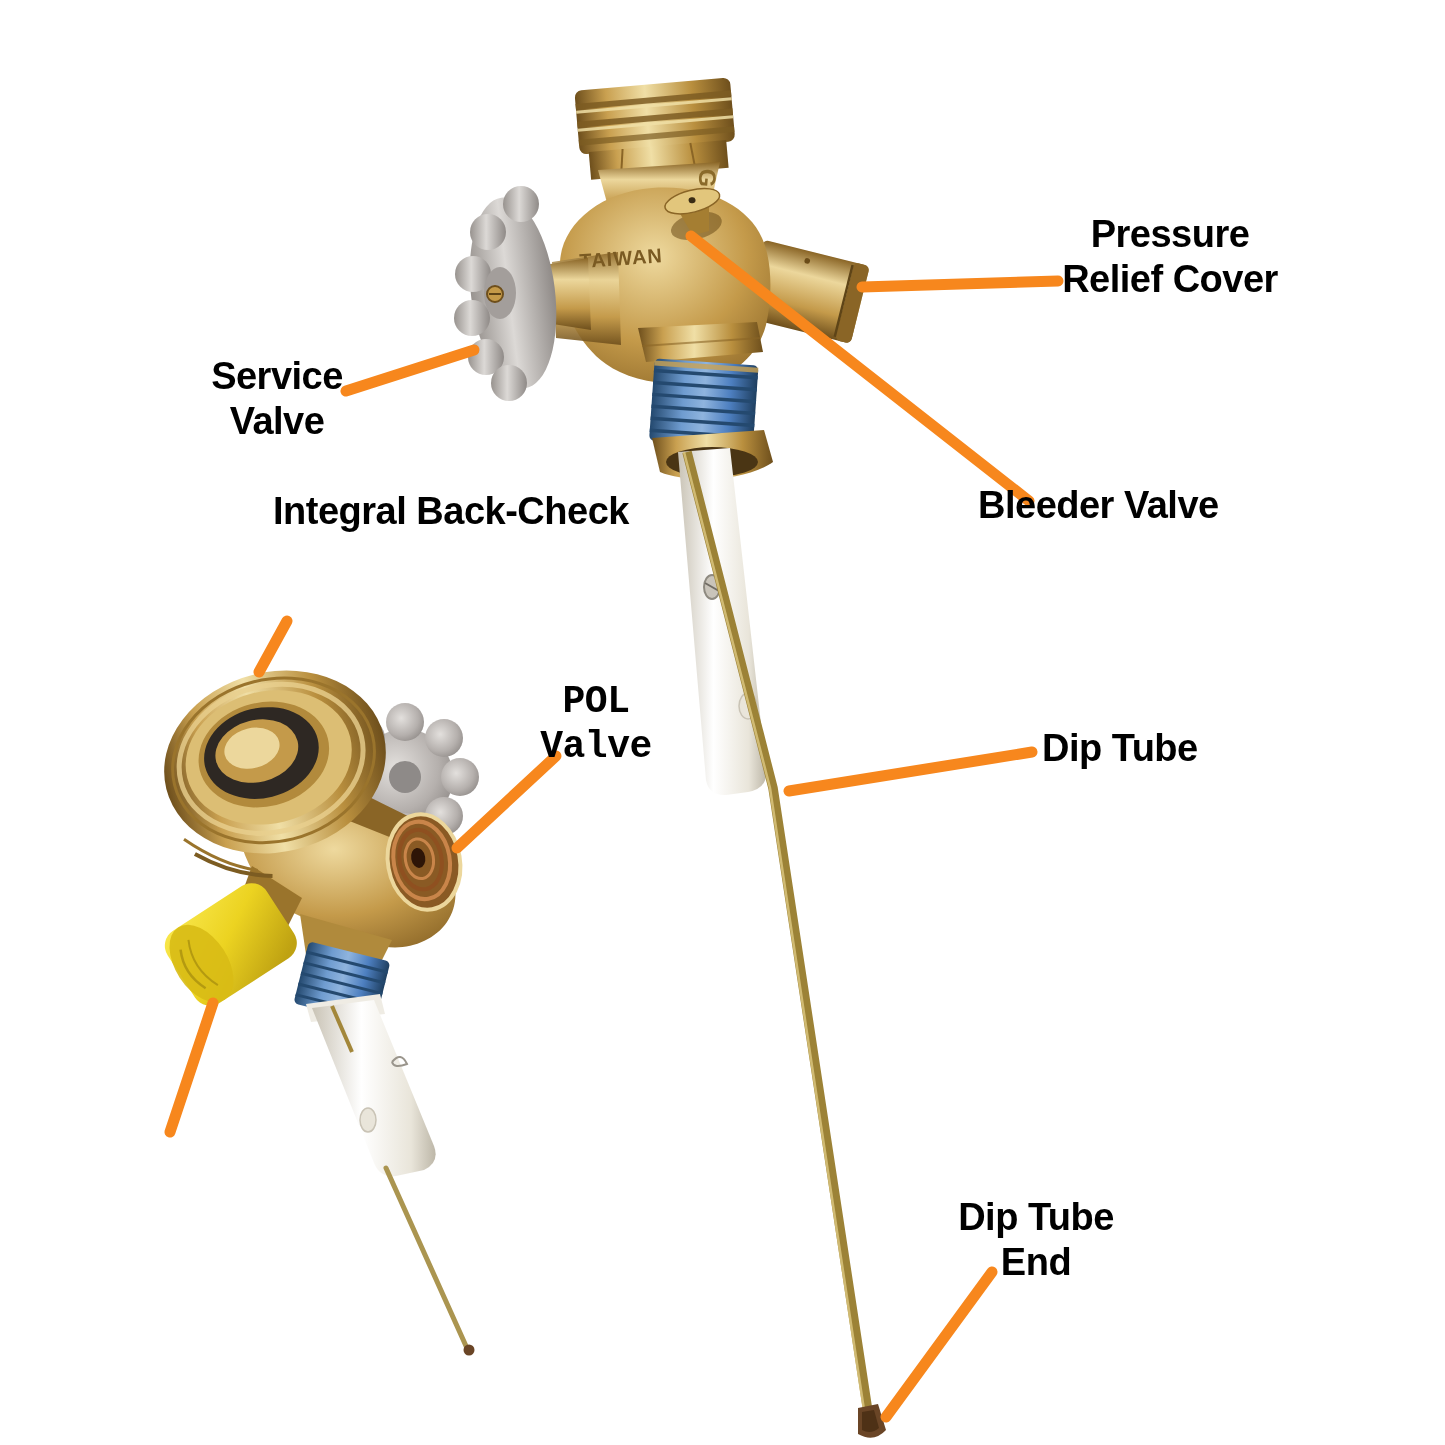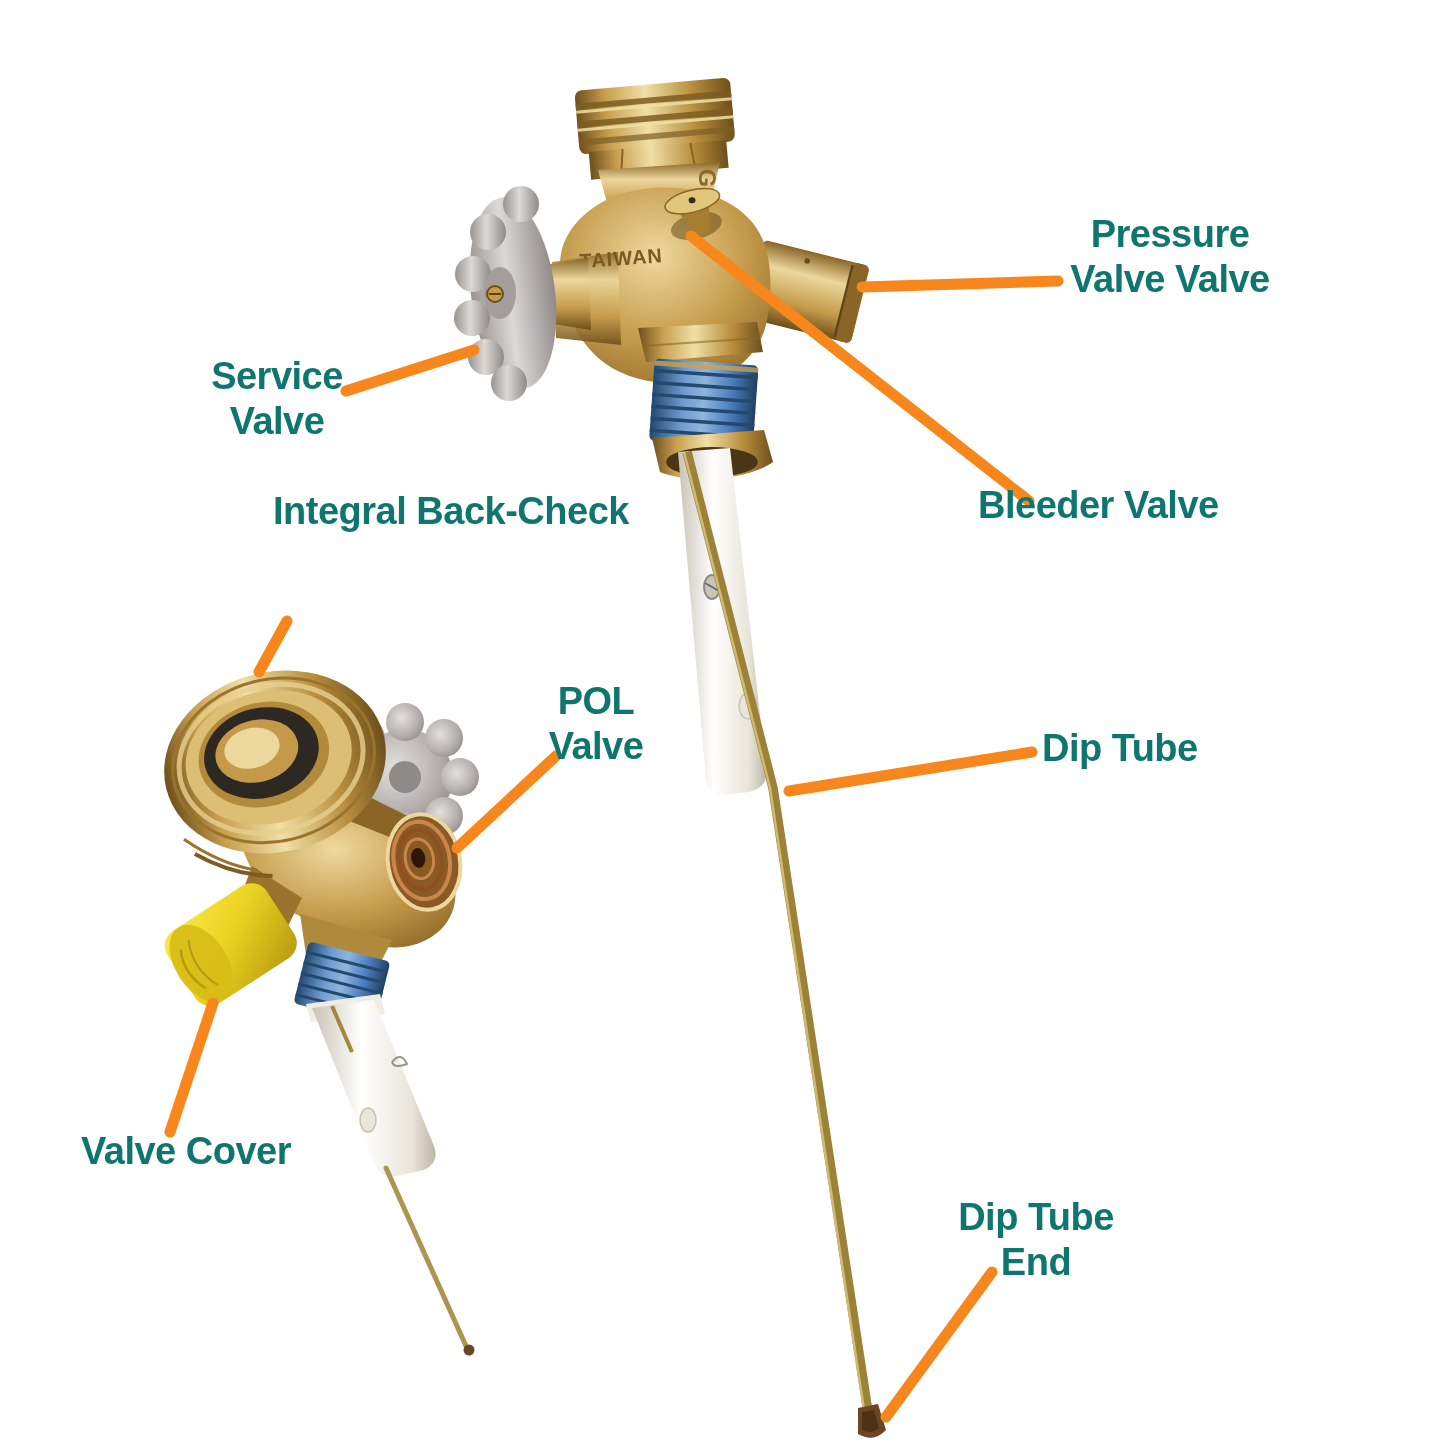--- a/index.html
+++ b/index.html
@@ -3,29 +3,29 @@
 <meta charset="utf-8">
 <style>
   html,body{margin:0;padding:0;background:#ffffff;}
   .stage{
     position:relative;width:1445px;height:1445px;background:#ffffff;
     overflow:hidden;font-family:"Liberation Sans",sans-serif;
   }
   .art{position:absolute;left:0;top:0;}
   .callout{
     position:absolute;font-weight:700;font-size:38px;line-height:45px;
-    color:#0f766e;text-align:center;white-space:nowrap;letter-spacing:-0.5px;
+    color:#000000;text-align:center;white-space:nowrap;letter-spacing:-0.5px;
   }
   .center{transform:translateX(-50%);}
   .left-align{text-align:left;}
   .co-prv{left:1170px;top:212px;}
   .co-service{left:277px;top:354px;}
   .co-bleeder{left:978px;top:483px;}
   .co-filler{left:451px;top:489px;}
-  .co-pol{left:596px;top:679px;}
+  .co-pol{left:596px;top:679px;font-family:Liberation Mono, monospace;}
   .co-diptube{left:1042px;top:726px;}
   .co-cover{left:186px;top:1129px;}
   .co-end{left:1036px;top:1195px;}
 </style>
 </head>
 <body>
 
 <div class="stage">
 
   <svg class="art" width="1445" height="1445" viewBox="0 0 1445 1445">
@@ -240,21 +240,21 @@
       <line x1="287" y1="621" x2="259" y2="672" stroke="#f7871d"></line>
       <line x1="556" y1="756" x2="457" y2="848" stroke="#f7871d"></line>
       <line x1="789" y1="791" x2="1032" y2="752" stroke="#f7871d"></line>
       <line x1="170" y1="1132" x2="213" y2="1003" stroke="#f7871d"></line>
       <line x1="992" y1="1272" x2="886" y2="1417" stroke="#f7871d"></line>
     </g>
   </svg>
 
   <div class="callout co-prv center">
     <div>Pressure</div>
-    <div>Valve Valve</div>
+    <div>Relief Cover</div>
   </div>
 
   <div class="callout co-service center">
     <div>Service</div>
     <div>Valve</div>
   </div>
 
   <div class="callout co-bleeder left-align">
     <div>Bleeder Valve</div>
   </div>
@@ -266,21 +266,20 @@
   <div class="callout co-pol center">
     <div>POL</div>
     <div>Valve</div>
   </div>
 
   <div class="callout co-diptube left-align">
     <div>Dip Tube</div>
   </div>
 
   <div class="callout co-cover center">
-    <div>Valve Cover</div>
   </div>
 
   <div class="callout co-end center">
     <div>Dip Tube</div>
     <div>End</div>
   </div>
 
 </div>
 
 </body></html>

